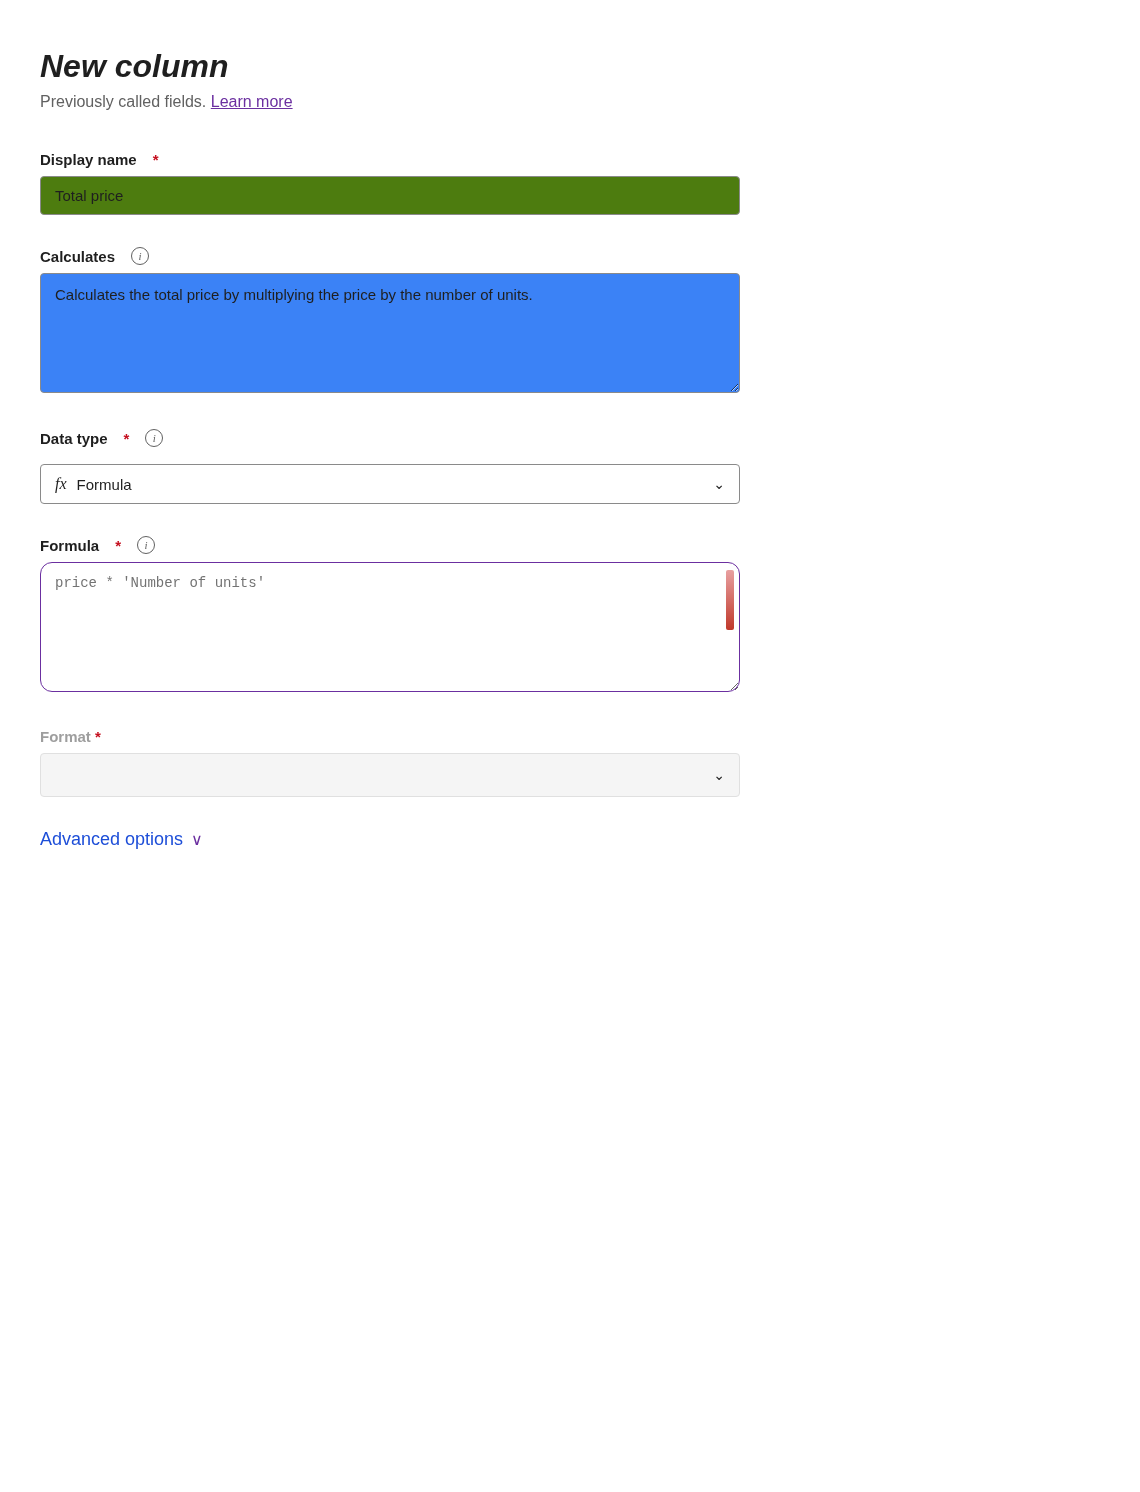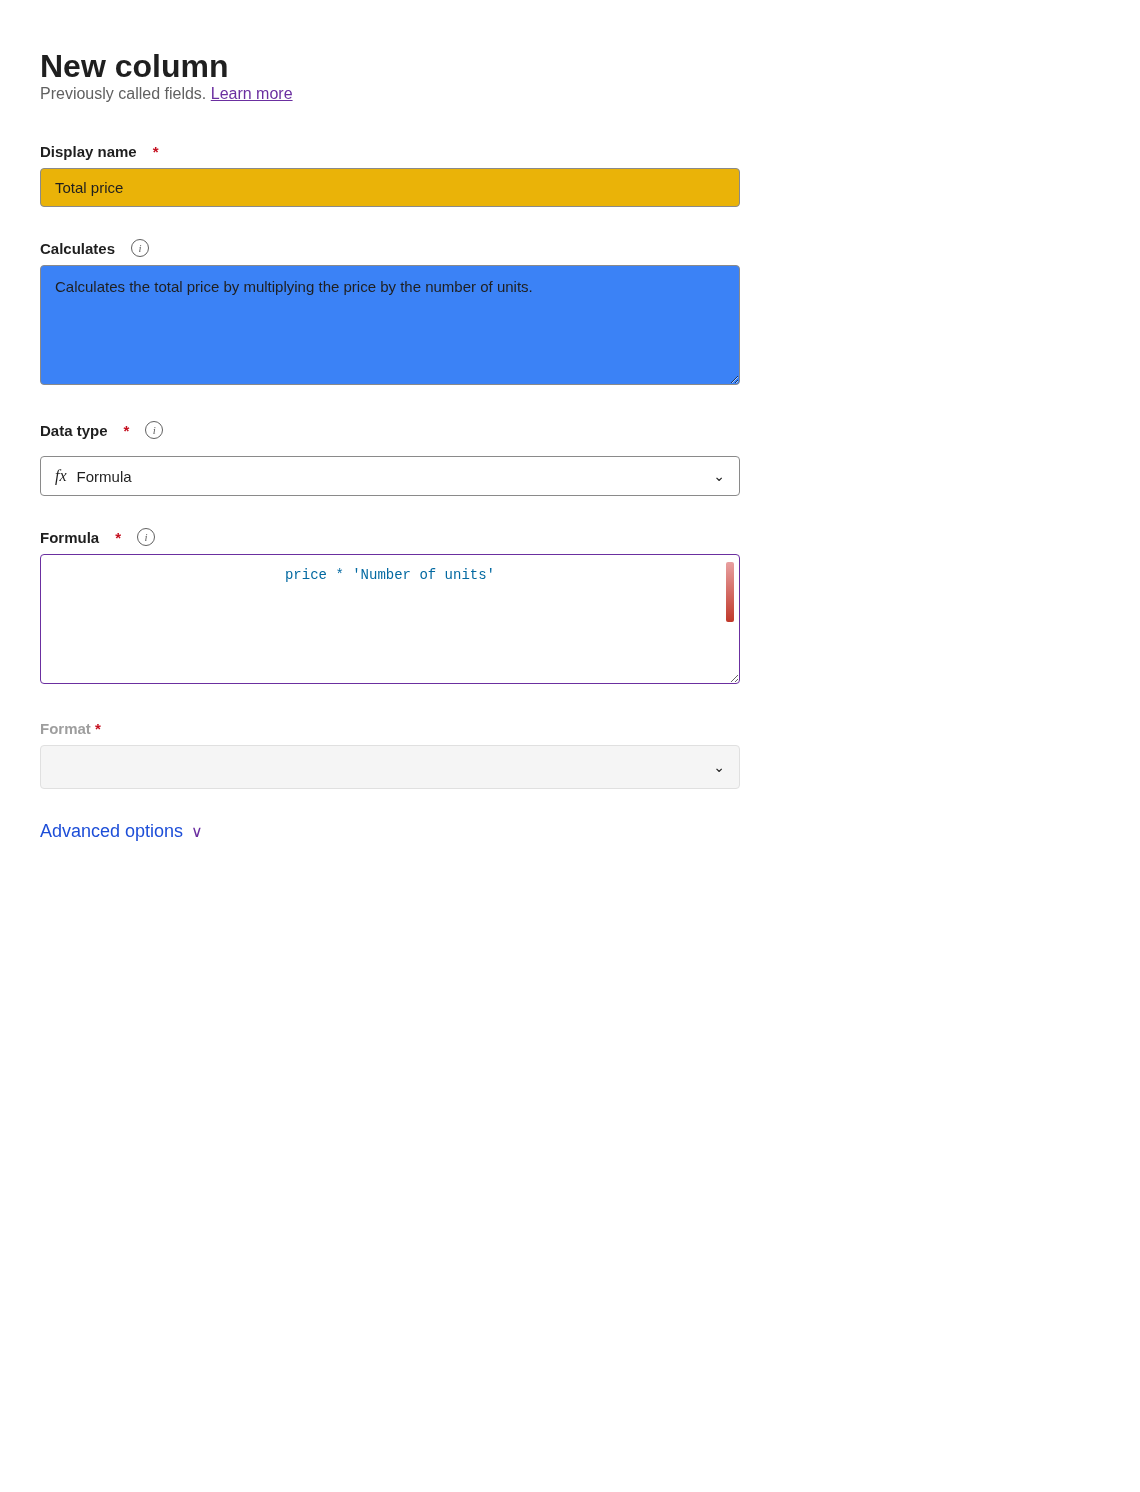--- a/index.html
+++ b/index.html
@@ -14,21 +14,22 @@
       color: #1f1f1f;
       width: 1140px;
       min-height: 1492px;
       padding: 48px 40px;
     }
 
     .page-title {
       font-size: 32px;
       font-weight: 600;
       color: #1f1f1f;
-      margin-bottom: 0;
+      margin-bottom: 8px;
+      font-style: italic;
     }
 
     .subtitle {
       font-size: 16px;
       color: #616161;
       margin-bottom: 40px;
     }
 
     .subtitle a {
       color: #6b2fa0;
@@ -73,21 +74,21 @@
     }
 
     .text-input {
       width: 100%;
       border: 1.5px solid #8a8a8a;
       border-radius: 4px;
       padding: 10px 14px;
       font-size: 15px;
       color: #1f1f1f;
       outline: none;
-      background: #eab308;
+      background: #4d7c0f;
     }
 
     .textarea-input {
       width: 100%;
       border: 1.5px solid #8a8a8a;
       border-radius: 4px;
       padding: 12px 14px;
       font-size: 15px;
       color: #1f1f1f;
       outline: none;
@@ -137,30 +138,29 @@
     }
 
     .formula-wrapper {
       position: relative;
       width: 100%;
     }
 
     .formula-textarea {
       width: 100%;
       border: 1.5px solid #6b2fa0;
-      border-radius: 4px;
+      border-radius: 12px;
       padding: 12px 14px;
       font-size: 14px;
-      color: #0369a1;
+      color: #737373;
       outline: none;
       background: #ffffff;
       resize: vertical;
       min-height: 130px;
       font-family: 'Consolas', 'Courier New', monospace;
-      text-align: center;
     }
 
     .formula-indicator {
       position: absolute;
       top: 8px;
       right: 6px;
       width: 8px;
       height: 60px;
       background: linear-gradient(to bottom, #e8a0a0, #c0392b);
       border-radius: 2px;

